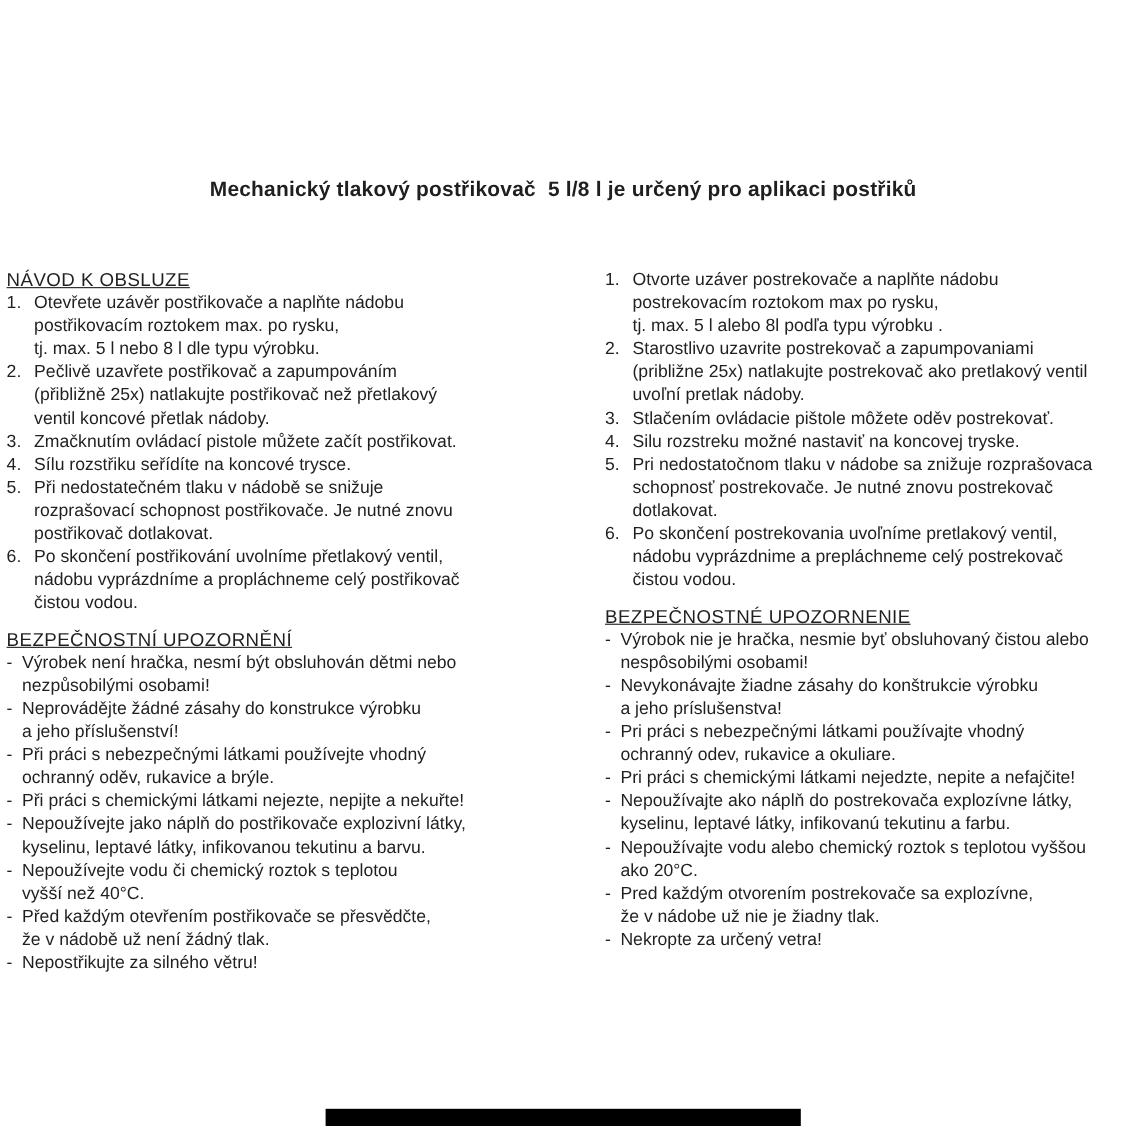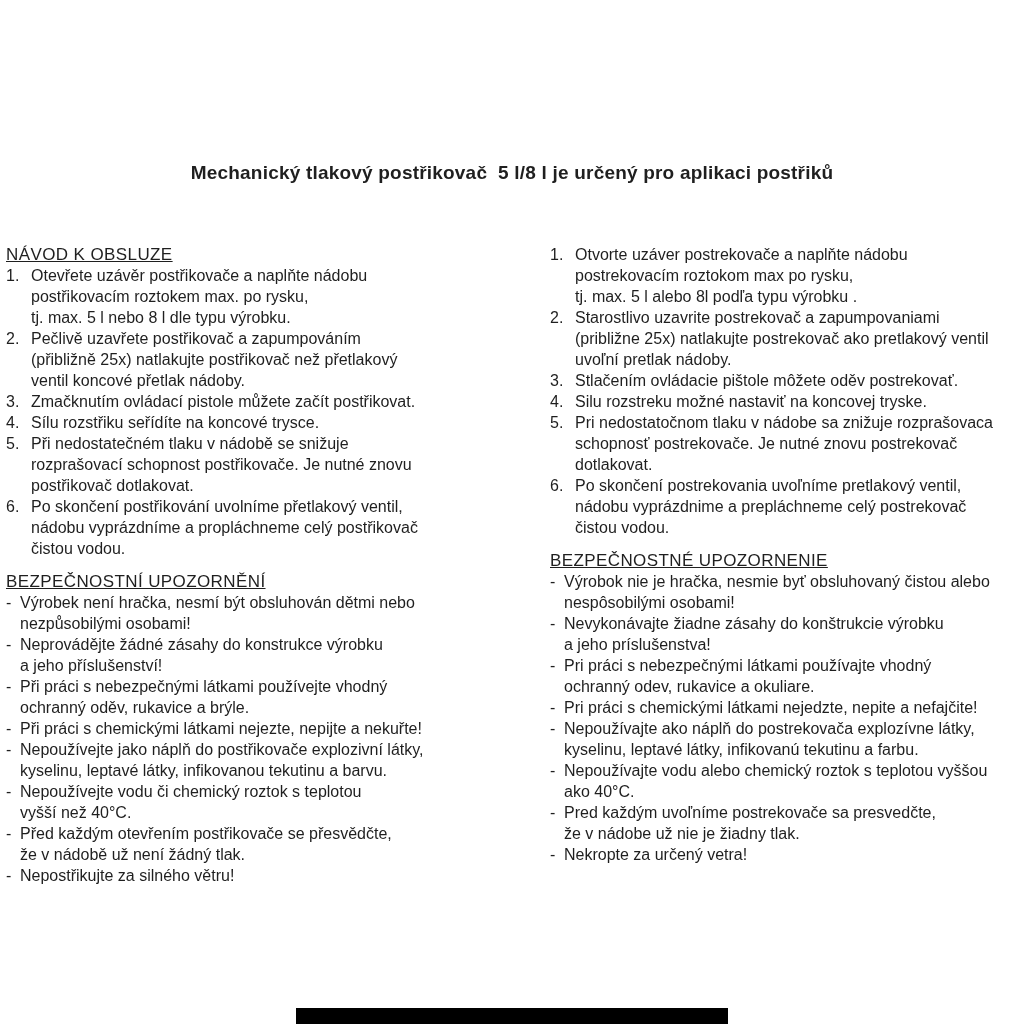--- a/index.html
+++ b/index.html
@@ -248,26 +248,26 @@
 
           <li class="item">
             <span class="marker">-</span>
             <span class="text">Nepoužívajte ako náplň do postrekovača explozívne látky,
 kyselinu, leptavé látky, infikovanú tekutinu a farbu.</span>
           </li>
 
           <li class="item">
             <span class="marker">-</span>
             <span class="text">Nepoužívajte vodu alebo chemický roztok s teplotou vyššou
-ako 40°C.</span>
-          </li>
-
-          <li class="item">
-            <span class="marker">-</span>
-            <span class="text">Pred každým uvoľníme postrekovače sa presvedčte,
+ako 20°C.</span>
+          </li>
+
+          <li class="item">
+            <span class="marker">-</span>
+            <span class="text">Pred každým otvorením postrekovače sa explozívne,
 že v nádobe už nie je žiadny tlak.</span>
           </li>
 
           <li class="item">
             <span class="marker">-</span>
             <span class="text">Nekropte za určený vetra!</span>
           </li>
         </ul>
     </div>
 

